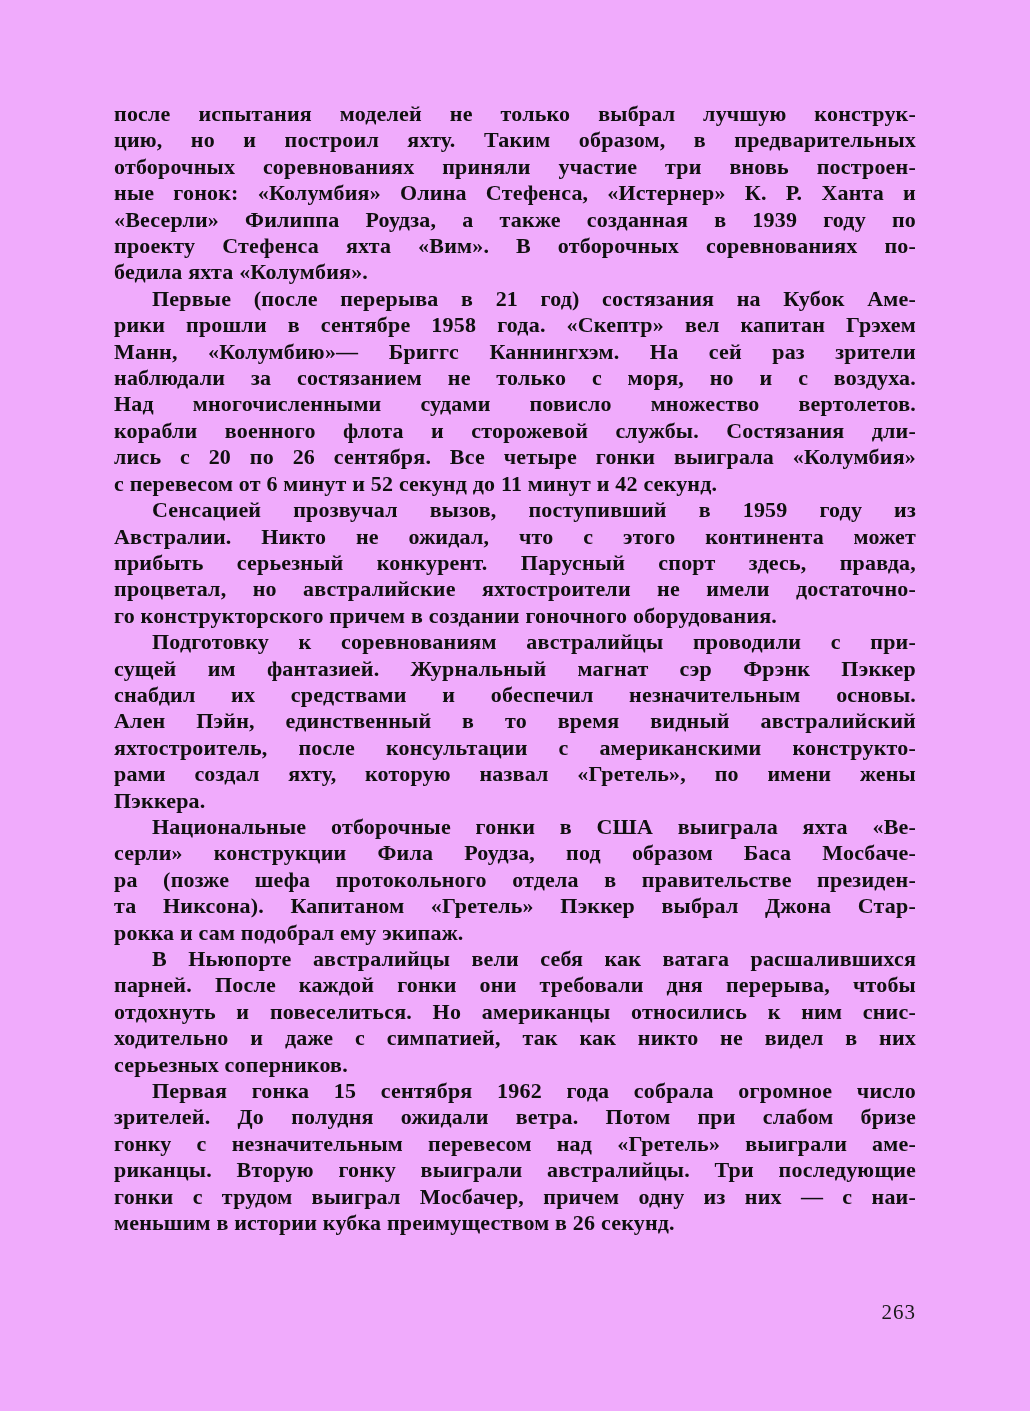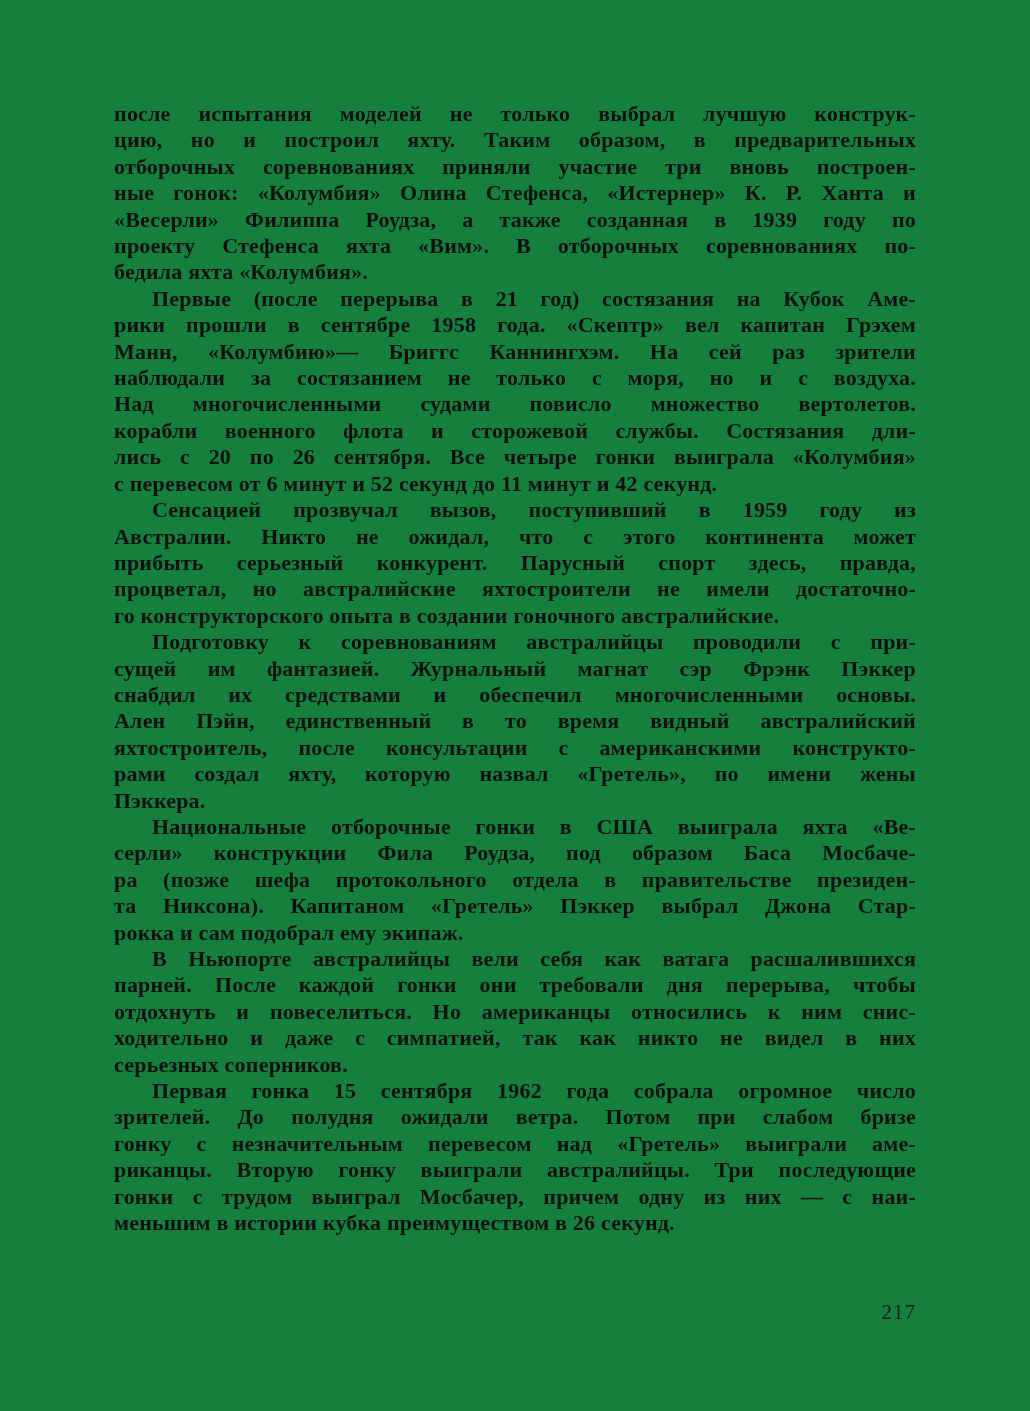--- a/index.html
+++ b/index.html
@@ -5,21 +5,21 @@
   html, body {
     margin: 0;
     padding: 0;
     background: #e8e8e6;
   }
   .book-page {
     position: relative;
     width: 1030px;
     height: 1411px;
     margin: 0 auto;
-    background: #15803d;
+    background: #f0abfc;
     overflow: hidden;
     font-family: "Liberation Serif", "DejaVu Serif", serif;
     color: #101010;
   }
   .text-block {
     position: absolute;
     left: 114px;
     top: 101px;
     width: 802px;
   }
@@ -68,24 +68,24 @@
       <div class="line">Манн, «Колумбию»— Бриггс Каннингхэм. На сей раз зрители</div>
       <div class="line">наблюдали за состязанием не только с моря, но и с воздуха.</div>
       <div class="line">Над многочисленными судами повисло множество вертолетов.</div>
       <div class="line">корабли военного флота и сторожевой службы. Состязания дли-</div>
       <div class="line">лись с 20 по 26 сентября. Все четыре гонки выиграла «Колумбия»</div>
       <div class="line last">с перевесом от 6 минут и 52 секунд до 11 минут и 42 секунд.</div>
       <div class="line first-indent">Сенсацией прозвучал вызов, поступивший в 1959 году из</div>
       <div class="line">Австралии. Никто не ожидал, что с этого континента может</div>
       <div class="line">прибыть серьезный конкурент. Парусный спорт здесь, правда,</div>
       <div class="line">процветал, но австралийские яхтостроители не имели достаточно-</div>
-      <div class="line last">го конструкторского опыта в создании гоночного австралийские.</div>
+      <div class="line last">го конструкторского причем в создании гоночного оборудования.</div>
       <div class="line first-indent">Подготовку к соревнованиям австралийцы проводили с при-</div>
       <div class="line">сущей им фантазией. Журнальный магнат сэр Фрэнк Пэккер</div>
-      <div class="line">снабдил их средствами и обеспечил многочисленными основы.</div>
+      <div class="line">снабдил их средствами и обеспечил незначительным основы.</div>
       <div class="line">Ален Пэйн, единственный в то время видный австралийский</div>
       <div class="line">яхтостроитель, после консультации с американскими конструкто-</div>
       <div class="line">рами создал яхту, которую назвал «Гретель», по имени жены</div>
       <div class="line last">Пэккера.</div>
       <div class="line first-indent">Национальные отборочные гонки в США выиграла яхта «Ве-</div>
       <div class="line">серли» конструкции Фила Роудза, под образом Баса Мосбаче-</div>
       <div class="line">ра (позже шефа протокольного отдела в правительстве президен-</div>
       <div class="line">та Никсона). Капитаном «Гретель» Пэккер выбрал Джона Стар-</div>
       <div class="line last">рокка и сам подобрал ему экипаж.</div>
       <div class="line first-indent">В Ньюпорте австралийцы вели себя как ватага расшалившихся</div>
@@ -93,14 +93,14 @@
       <div class="line">отдохнуть и повеселиться. Но американцы относились к ним снис-</div>
       <div class="line">ходительно и даже с симпатией, так как никто не видел в них</div>
       <div class="line last">серьезных соперников.</div>
       <div class="line first-indent">Первая гонка 15 сентября 1962 года собрала огромное число</div>
       <div class="line">зрителей. До полудня ожидали ветра. Потом при слабом бризе</div>
       <div class="line">гонку с незначительным перевесом над «Гретель» выиграли аме-</div>
       <div class="line">риканцы. Вторую гонку выиграли австралийцы. Три последующие</div>
       <div class="line">гонки с трудом выиграл Мосбачер, причем одну из них — с наи-</div>
       <div class="line last">меньшим в истории кубка преимуществом в 26 секунд.</div>
     </div>
-  <div class="page-number">217</div>
+  <div class="page-number">263</div>
 </div>
 
 </body></html>

